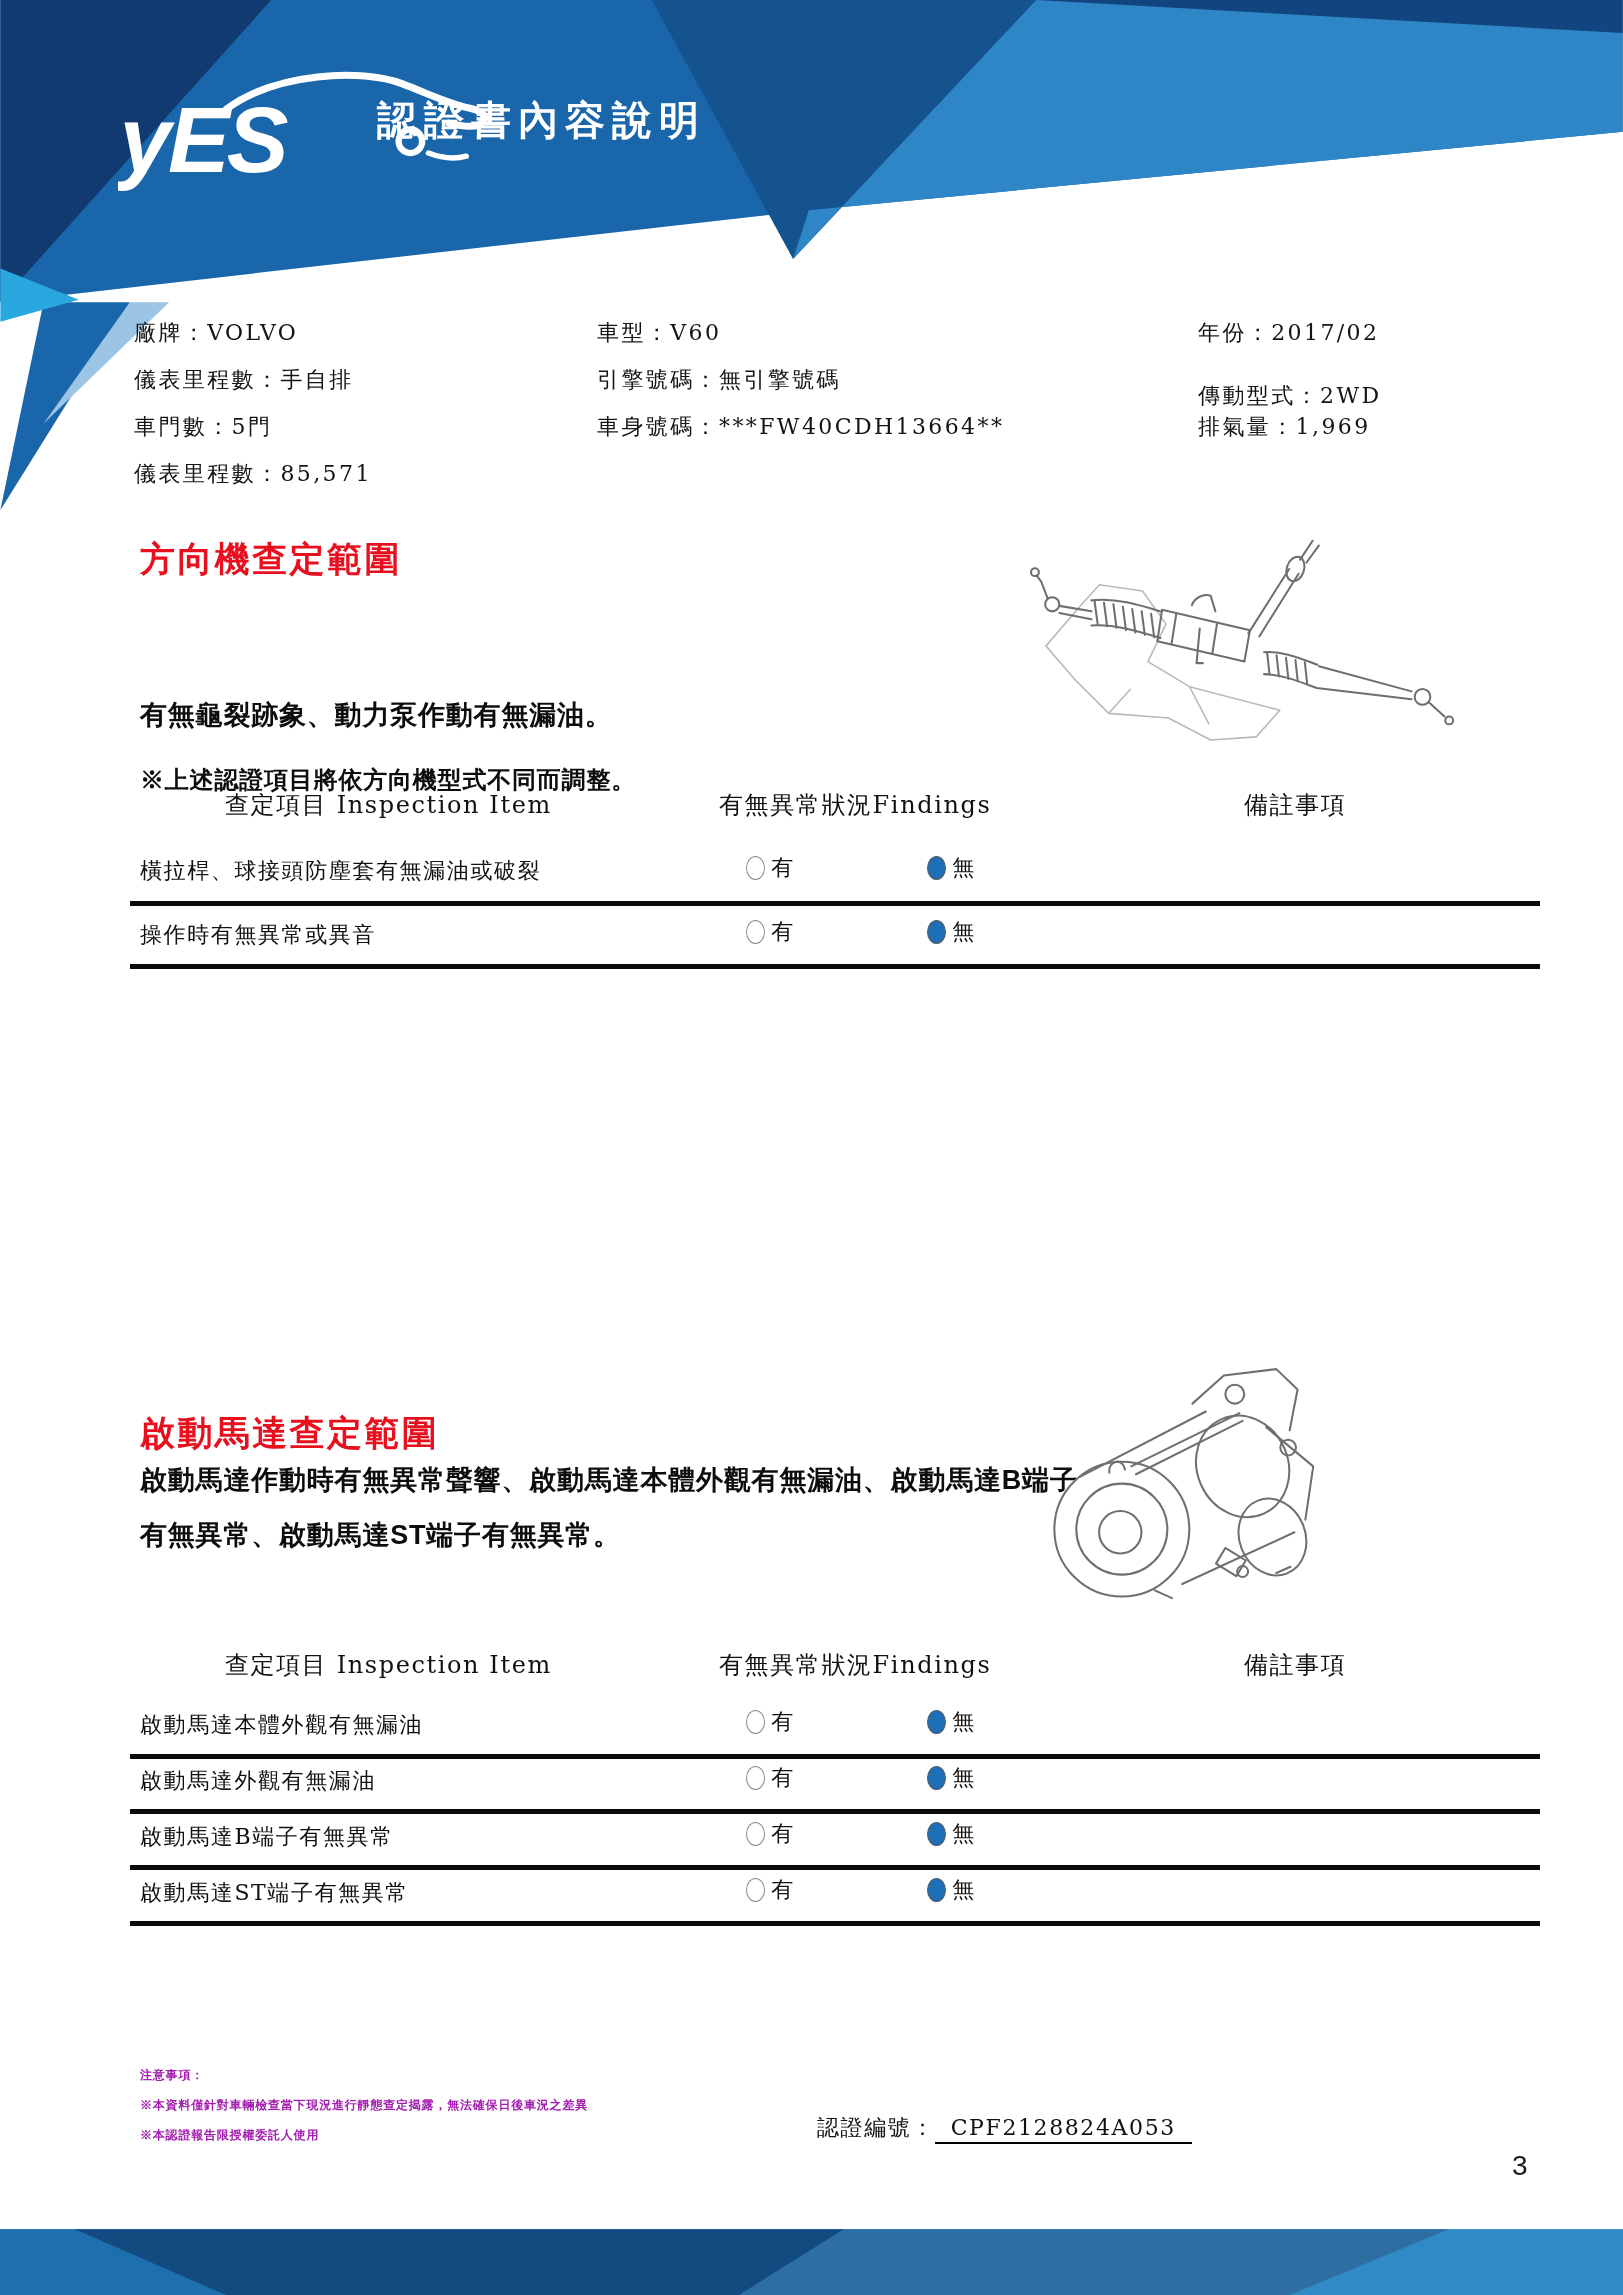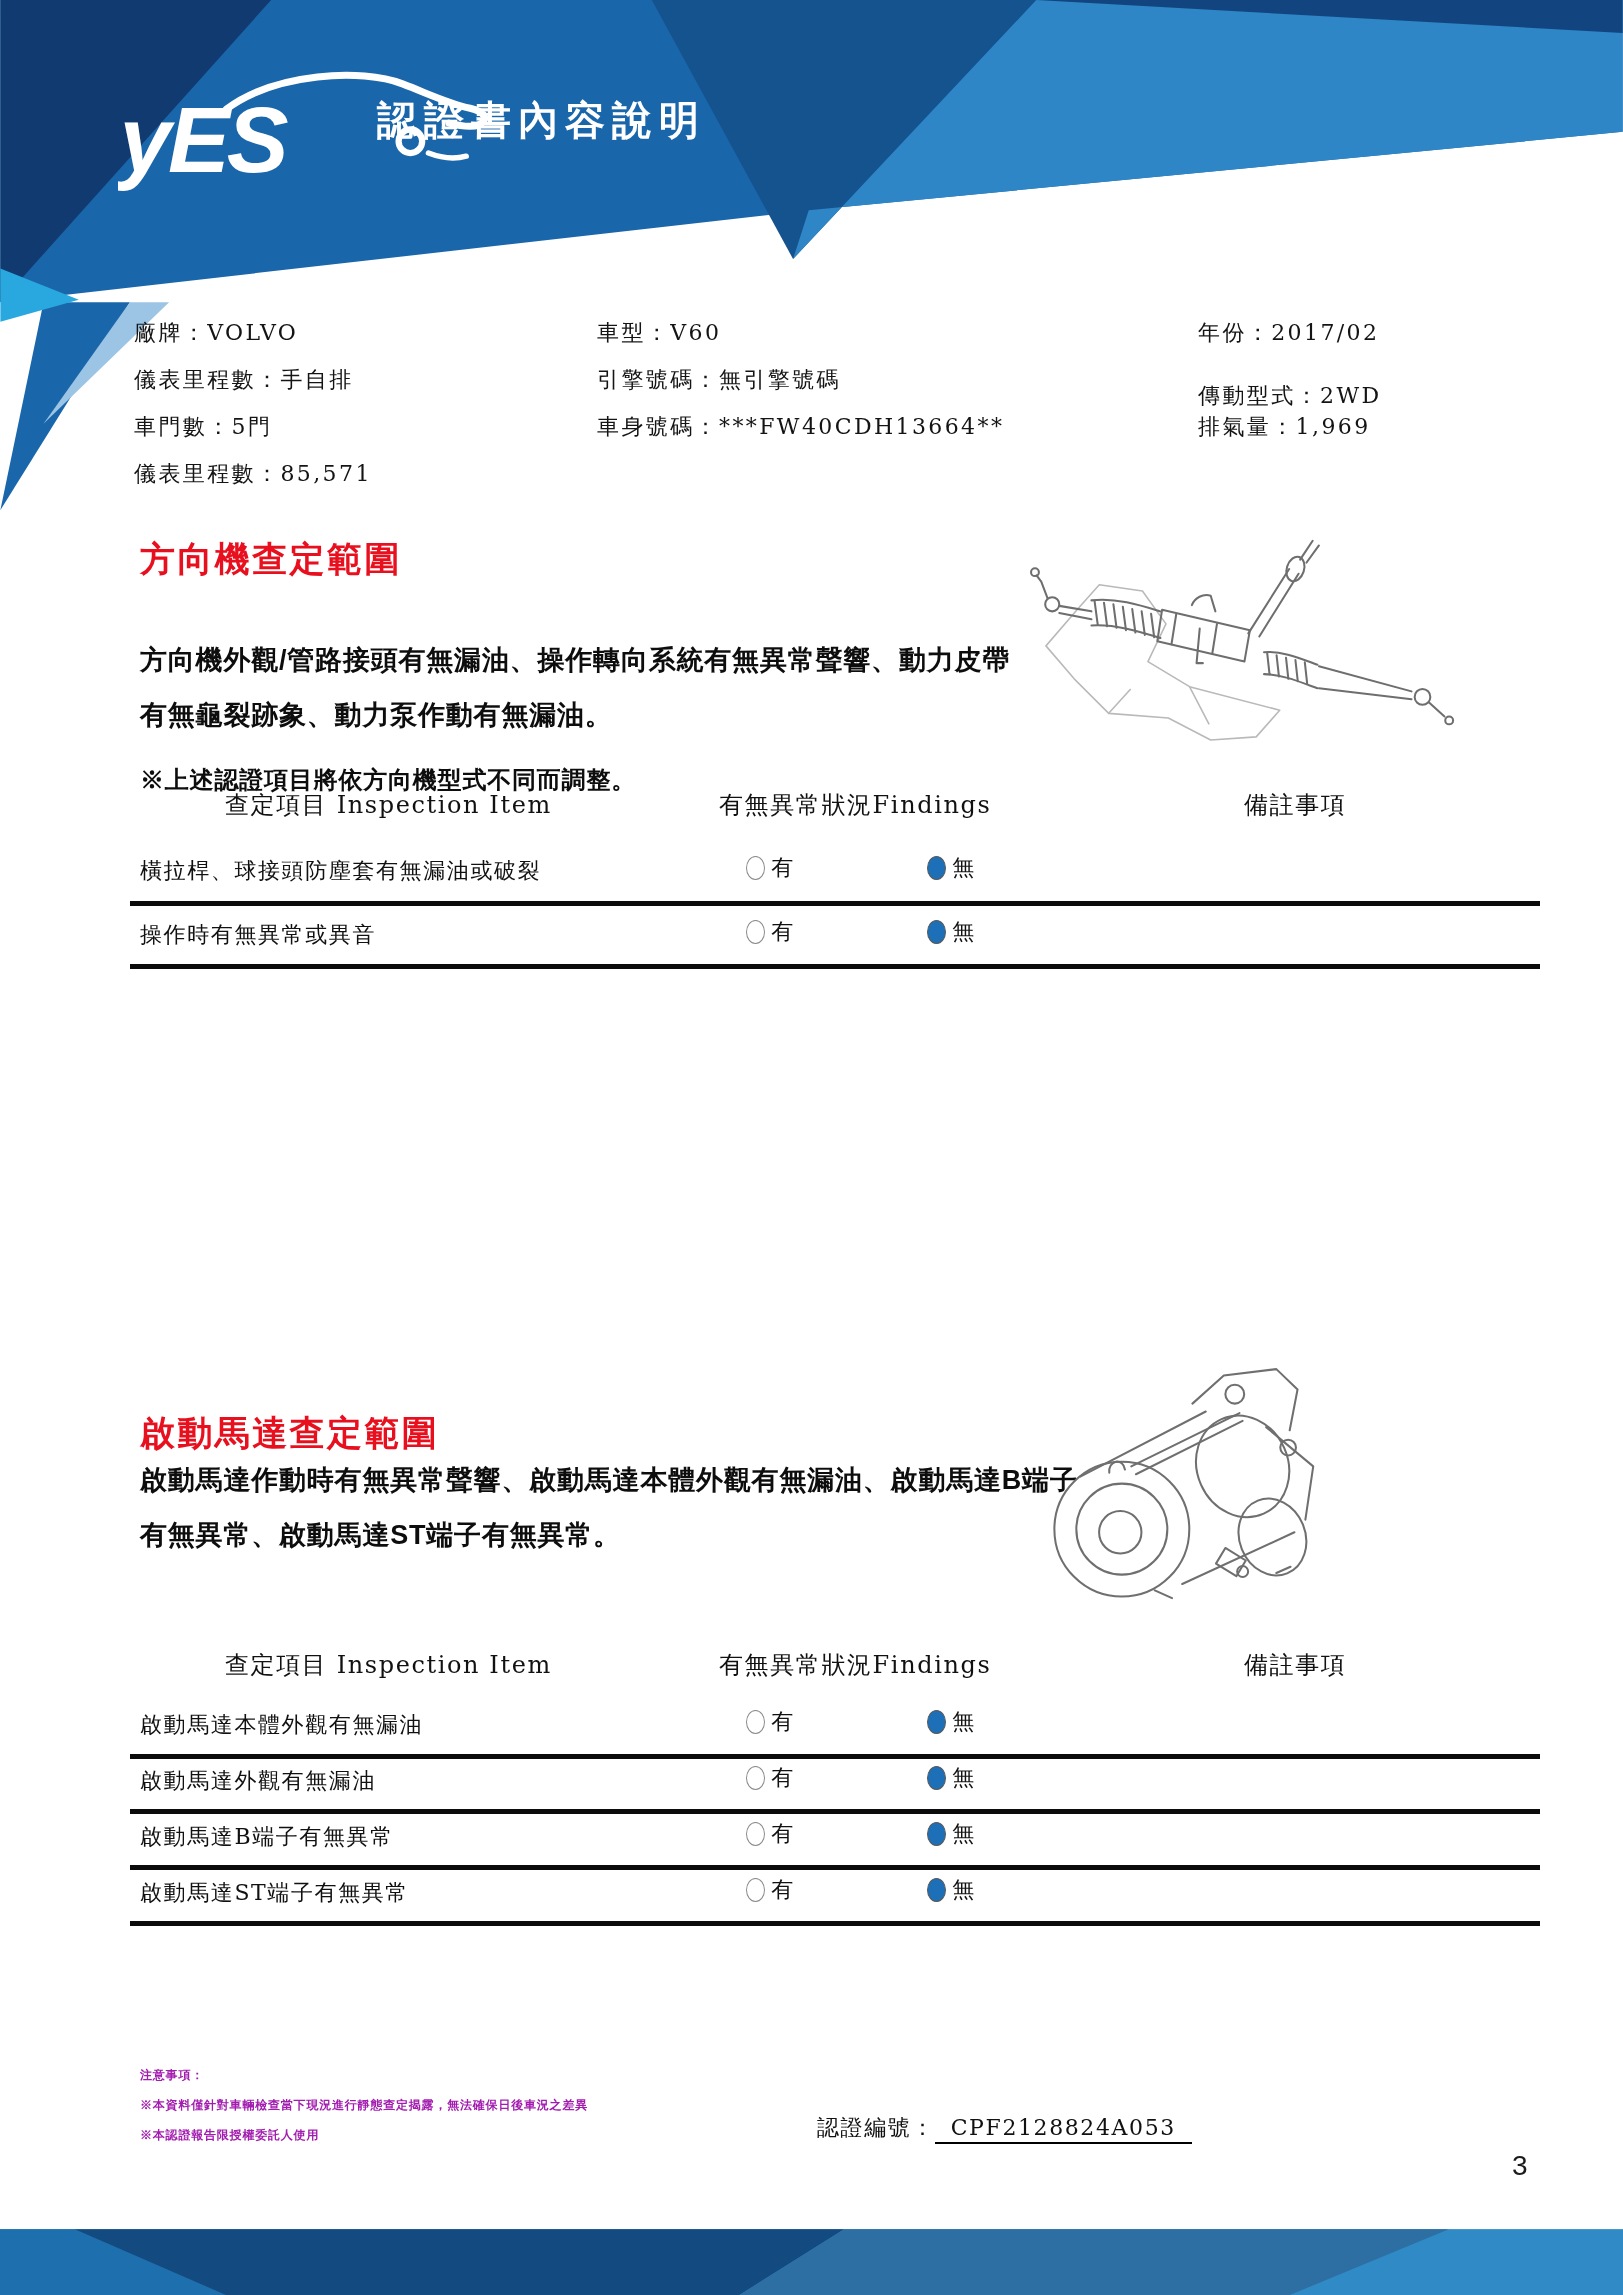--- a/index.html
+++ b/index.html
@@ -105,21 +105,20 @@
     <div class="info-line" style="left:597px;top:365px"><span>引擎號碼：</span><span>無引擎號碼</span></div>
     <div class="info-line" style="left:597px;top:412px"><span>車身號碼：</span><span>***FW40CDH13664**</span></div>
 
     <div class="info-line" style="left:1198px;top:318px"><span>年份：</span><span>2017/02</span></div>
     <div class="info-line" style="left:1198px;top:381px"><span>傳動型式：</span><span>2WD</span></div>
     <div class="info-line" style="left:1198px;top:412px"><span>排氣量：</span><span>1,969</span></div>
   </div>
 
   <div class="sec-heading" style="left:140px;top:536px">方向機查定範圍</div>
 
-  <div class="desc-line" style="left:140px;top:642px">方向機外觀/管路接頭有無漏油、操作轉向系統有無異常聲響、動力皮帶</div>
   <div class="desc-line" style="left:140px;top:697px">有無龜裂跡象、動力泵作動有無漏油。</div>
   <div class="desc-note" style="left:140px;top:744px">※上述認證項目將依方向機型式不同而調整。</div>
 
   <svg class="illus" style="left:1013px;top:528px" width="455" height="224" viewBox="0 0 580 285">
     <g stroke="#b9b9b9" fill="none" stroke-width="2" stroke-linejoin="round">
       <path d="M85,100 L110,72 L165,80 L195,122 L172,170 L225,202 L340,232 L310,266 L252,270 L198,242 L122,236 L78,192 L42,150 Z"></path>
       <path d="M225,202 L250,250 M122,236 L150,205"></path>
     </g>
     <g stroke="#6e6e6e" fill="none" stroke-width="2.6" stroke-linecap="round" stroke-linejoin="round">
       <circle cx="50" cy="97" r="9"></circle>

